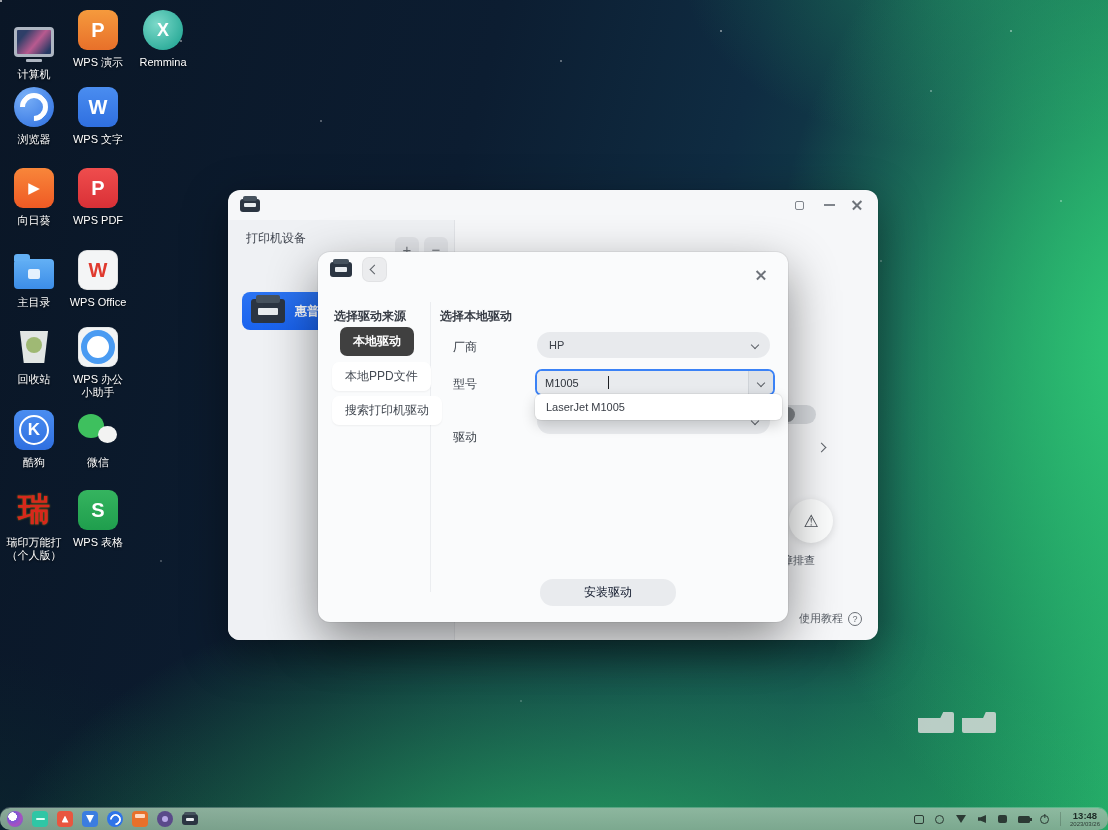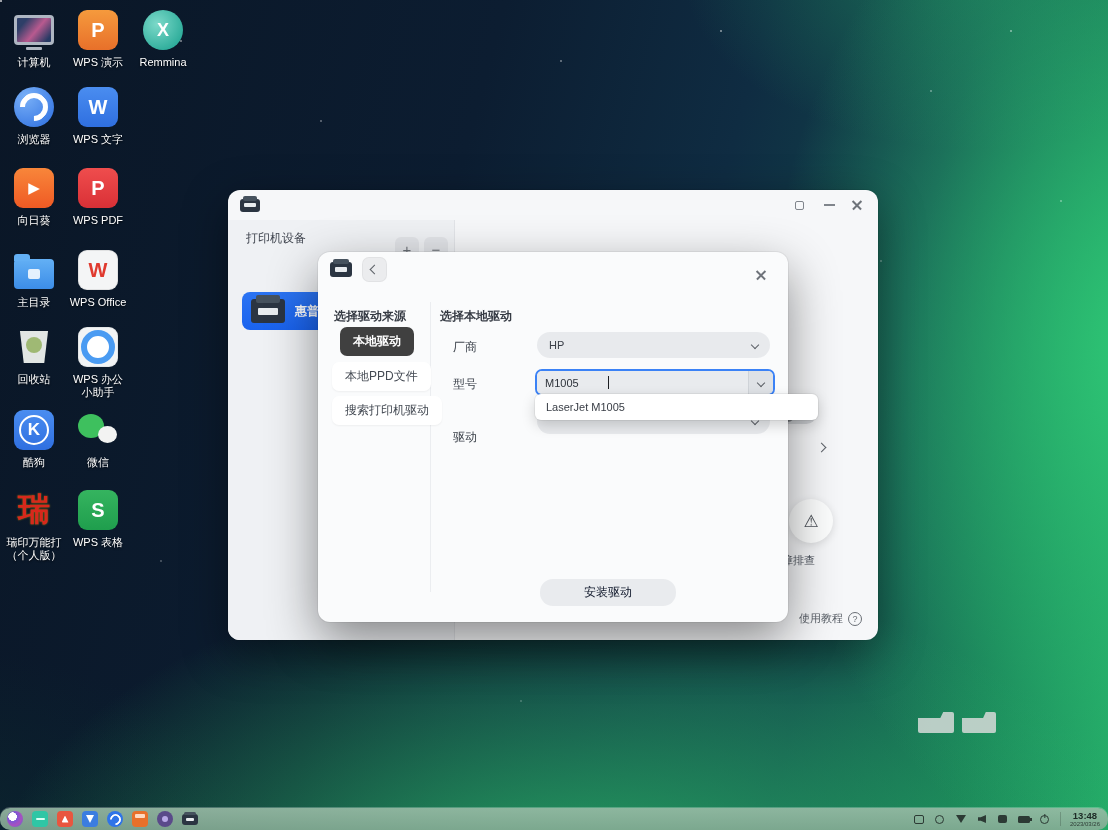--- a/index.html
+++ b/index.html
@@ -101,21 +101,21 @@
   .tab.active{background:#404040;color:#fff;font-weight:bold;box-shadow:none;margin-left:8px;}
   .fld-label{position:absolute;left:135px;font-size:12px;color:#3d434c;}
   .select{position:absolute;left:219px;width:233px;height:26px;border-radius:13px;background:#e8eaed;
     display:flex;align-items:center;padding:0 12px;font-size:11px;color:#3b4049;cursor:pointer;}
   .select .val{flex:1;}
   .combo{position:absolute;left:217px;top:117px;width:240px;height:27px;border:2px solid #3b82f6;border-radius:7px;
     background:#eceef0;display:flex;align-items:stretch;overflow:hidden;cursor:text;}
   .combo .inputarea{flex:1;display:flex;align-items:center;padding:0 8px;font-size:11px;color:#2e333b;background:#e9ebee;gap:28px;}
   .caret{width:1px;height:13px;background:#1c1e22;margin-left:1px;}
   .combo .dropbtn{width:25px;display:flex;align-items:center;justify-content:center;background:#dfe2e6;border-left:1px solid #cfd3d8;cursor:pointer;}
-  .droplist{position:absolute;left:217px;top:142px;width:283px;height:26px;background:#fff;border-radius:6px;
+  .droplist{position:absolute;left:217px;top:142px;width:247px;height:26px;background:#fff;border-radius:6px;
     box-shadow:0 5px 14px rgba(0,0,0,.18), 0 0 0 1px rgba(0,0,0,.05);z-index:5;display:flex;align-items:center;}
   .droplist .item{padding:0 11px;font-size:11px;color:#383d45;width:100%;cursor:pointer;}
   .install-btn{position:absolute;left:222px;top:327px;width:136px;height:27px;border-radius:13px;background:#e9ebee;
     color:#0f172a;font-size:12px;display:flex;align-items:center;justify-content:center;cursor:pointer;}
   
   .taskbar{position:absolute;left:0;right:0;bottom:0;height:22px;background:linear-gradient(180deg,rgba(156,189,168,.88),rgba(136,172,150,.88));
     display:flex;align-items:center;z-index:40;box-shadow:0 -1px 0 rgba(255,255,255,.25);border-radius:10px;}
   .tb-left{display:flex;align-items:center;gap:9px;margin-left:7px;}
   .tb-app{width:16px;height:16px;border-radius:4px;cursor:pointer;position:relative;display:flex;align-items:center;justify-content:center;}
   .tb-launcher{border-radius:50%;background:radial-gradient(circle at 35% 35%,#fff 28%,#7b57d6 30%,#a84fc0 60%,#4f6fd0 100%);}
@@ -147,21 +147,21 @@
   .tb-sep{width:1px;height:14px;background:rgba(0,0,0,.18);}
   .clock{display:flex;flex-direction:column;align-items:center;line-height:1;cursor:pointer;}
   .clock .t{font-size:9.5px;font-weight:bold;color:#1d2b26;}
   .clock .d{font-size:6px;color:#2e3c36;margin-top:1px;}
 </style>
 </head>
 <body>
 
 <div class="stars"></div>
 
-<div class="dicon" style="left:1px;top:8px">
+<div class="dicon" style="left:1px;top:20px">
   <div class="icbox">
       <div class="ic ic-computer"></div>
     </div>
   <div class="dlabel">计算机</div>
 </div>
 <div class="dicon" style="left:65px;top:8px">
   <div class="icbox">
       <div class="ic ic-sq bg-orange">P</div>
     </div>
   <div class="dlabel">WPS 演示</div>

